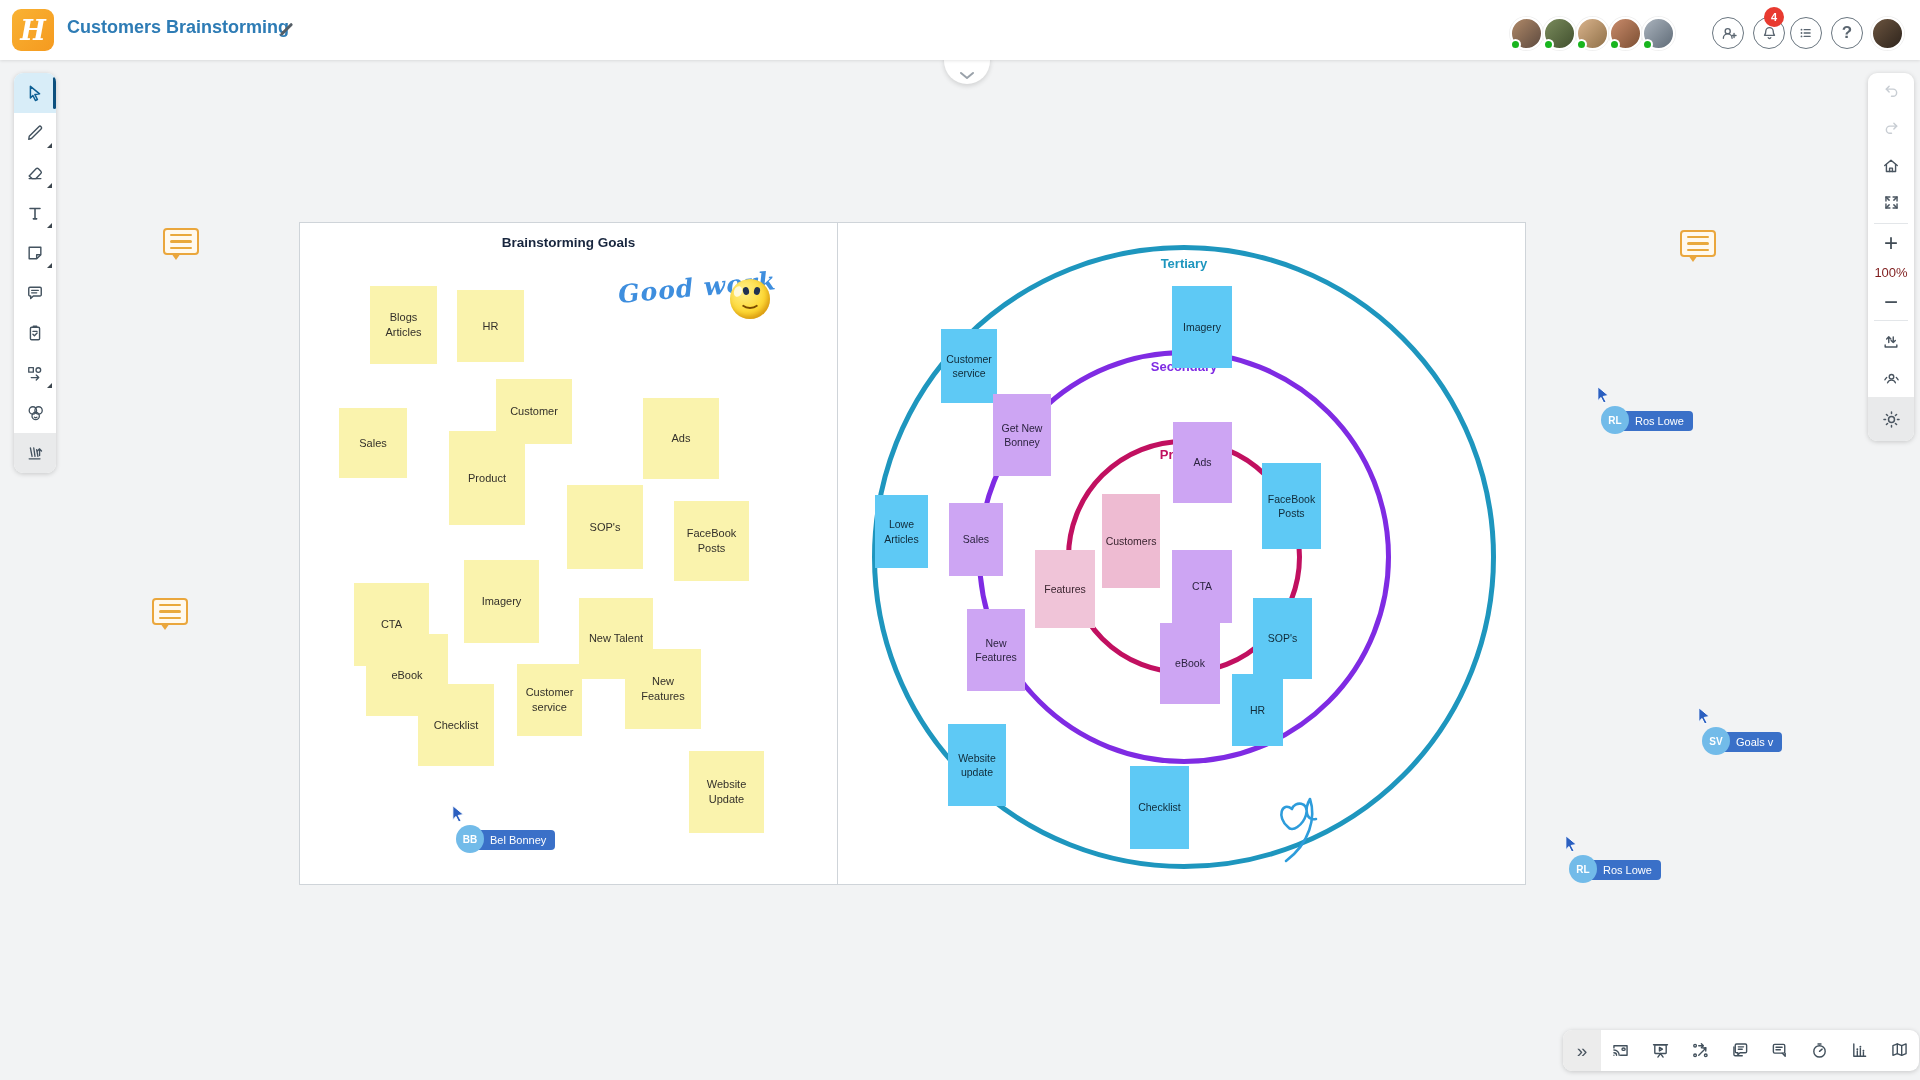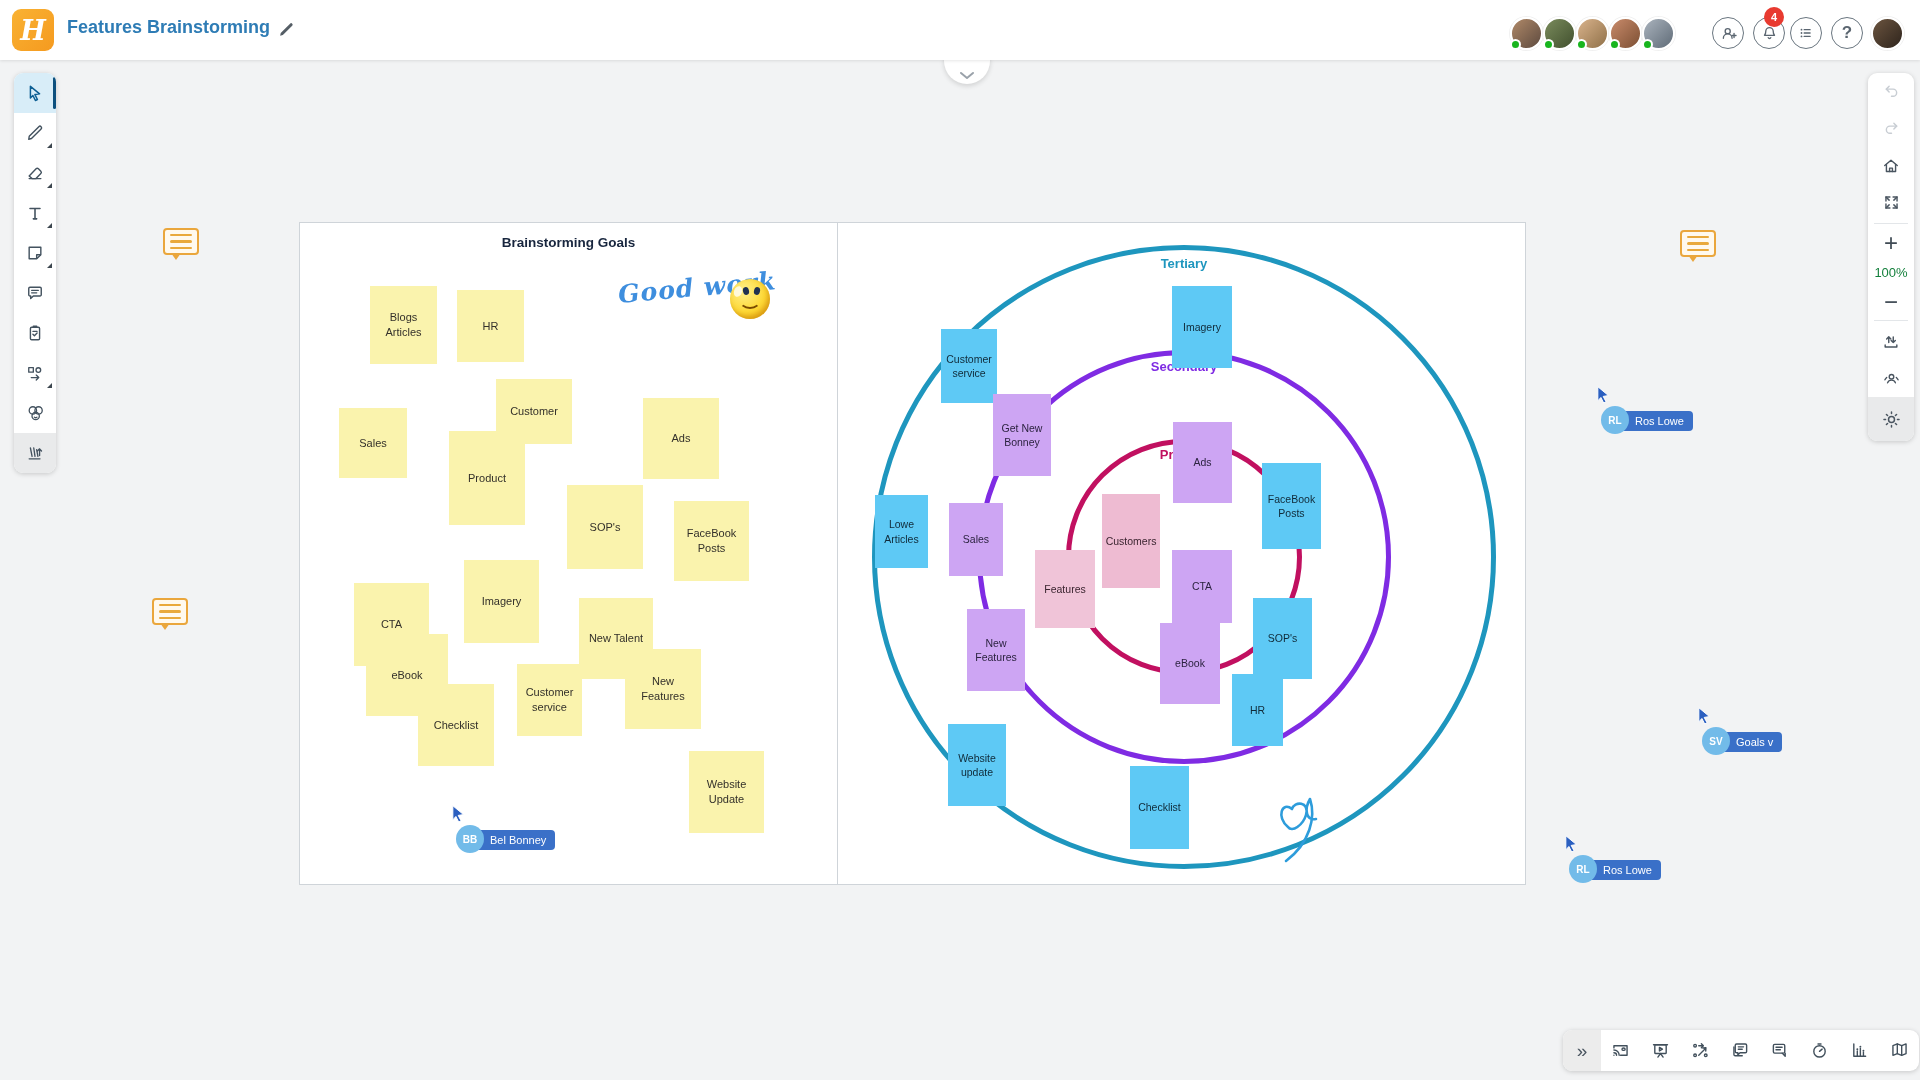--- a/index.html
+++ b/index.html
@@ -43,21 +43,21 @@
   .tool.flyout::before { content:""; position:absolute; right:4px; bottom:5px; border-left:5px solid transparent; border-bottom:5px solid #3c474f; }
   .tool.gray { background:#e9eaeb; }
 
   
   #right-toolbar { position:absolute; left:1868px; top:73px; width:46px; background:#fff;
                    border-radius:9px; box-shadow:0 1px 5px rgba(0,0,0,.18); z-index:15; overflow:hidden; }
   .rtool { height:37px; display:flex; align-items:center; justify-content:center; color:#4a5560; }
   .rtool.disabled { color:#c8cdd3; }
   .rtool.glyph { font-size:24px; font-weight:400; color:#3f4a54; height:33px; }
   #zoom-label { height:26px; display:flex; align-items:center; justify-content:center;
-                font-size:13px; color:#15803d; }
+                font-size:13px; color:#7f1d1d; }
   .rdivider { height:1px; background:#e3e6e9; margin:2px 6px; }
   .rtool.gray { background:#e9eaeb; height:44px; }
 
   
   #bottom-toolbar { position:absolute; left:1563px; top:1030px; width:356px; height:41px; background:#fff;
                     border-radius:9px; box-shadow:0 1px 5px rgba(0,0,0,.18); display:flex; z-index:15; overflow:hidden; }
   .btool { flex:1; display:flex; align-items:center; justify-content:center; color:#42505c; }
   .btool.gray { background:#ececec; flex:0 0 38px; font-size:19px; color:#4a5560; }
 
   
@@ -107,21 +107,21 @@
   .cursor .pill { position:absolute; left:14px; top:5px; height:20px; background:#3a70c8; color:#fff;
                   font-size:11px; border-radius:4px; display:flex; align-items:center; padding:0 9px 0 20px; white-space:nowrap; }
   .cursor .initials { position:absolute; left:0; top:0; width:28px; height:28px; border-radius:50%; background:#72bbe9;
                       color:#fff; font-size:10px; font-weight:700; display:flex; align-items:center; justify-content:center; z-index:1; }
 </style>
 </head>
 <body>
 
 <div id="topbar">
   <div id="logo">H</div>
-  <div id="board-title">Features Brainstorming</div>
+  <div id="board-title">Customers Brainstorming</div>
   <span id="title-edit">
     <svg width="19" height="19" viewBox="0 0 24 24" fill="none" stroke="currentColor" stroke-width="1.8" stroke-linecap="round" stroke-linejoin="round">
         <path d="M4 20l3.4-.9L19.2 7.3a1.9 1.9 0 0 0-2.7-2.7L4.7 16.4 4 20z" fill="#555e66" stroke="none"></path>
       </svg>
   </span>
 
   <span class="avatar" style="left:1510px;background:linear-gradient(135deg,#b08968,#5d4a3f)">
       <span class="presence"></span>
     </span>
   <span class="avatar" style="left:1543px;background:linear-gradient(135deg,#7a8b5c,#41502e)">

